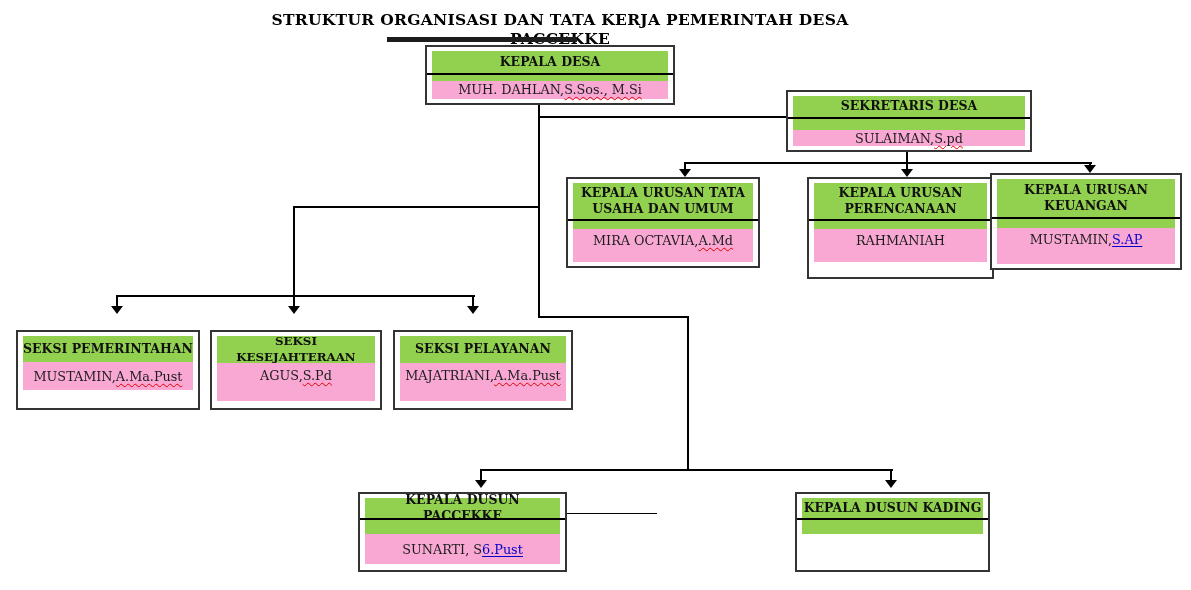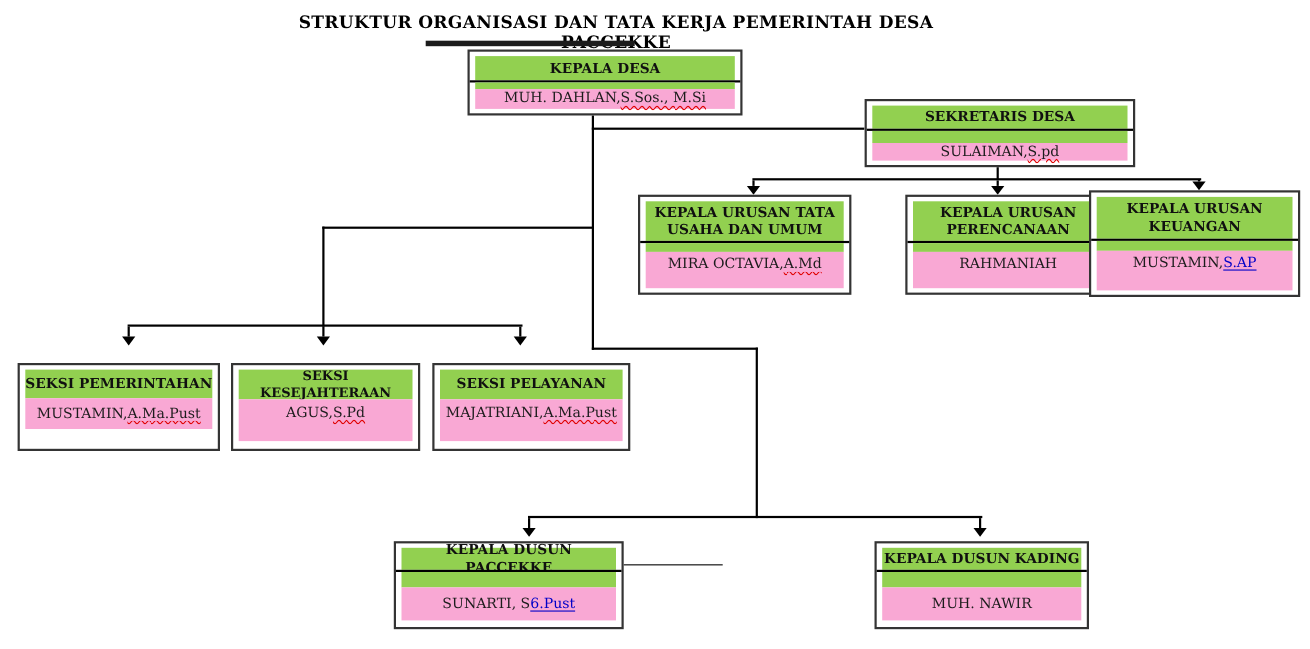--- a/index.html
+++ b/index.html
@@ -109,31 +109,31 @@
   <div class="box" style="left:786px;top:90px;width:246px;height:62px;">
     <div class="role" style="height:23px;">SEKRETARIS DESA</div>
     <div class="sep"></div>
     <div class="strip" style="height:12px;"></div>
     <div class="name" style="height:17px;">
       <span>SULAIMAN, </span>
         <span class="squiggle">S.pd</span>
     </div>
   </div>
 
-  <div class="box" style="left:580px;top:177px;width:194px;height:91px;">
+  <div class="box" style="left:566px;top:177px;width:194px;height:91px;">
     <div class="role" style="height:36px;">KEPALA URUSAN TATA USAHA DAN UMUM</div>
     <div class="sep"></div>
     <div class="strip" style="height:8px;"></div>
     <div class="name" style="height:33px;align-items:flex-start;padding-top:4px;box-sizing:border-box;">
       <span>MIRA OCTAVIA, </span>
         <span class="squiggle">A.Md</span>
     </div>
   </div>
 
-  <div class="box" style="left:807px;top:177px;width:187px;height:91px;margin-left:16px;">
+  <div class="box" style="left:807px;top:177px;width:187px;height:102px;">
     <div class="role" style="height:36px;">KEPALA URUSAN PERENCANAAN</div>
     <div class="sep"></div>
     <div class="strip" style="height:8px;"></div>
     <div class="name" style="height:33px;align-items:flex-start;padding-top:4px;box-sizing:border-box;">
       <span>RAHMANIAH</span>
         <span class="plain"></span>
     </div>
   </div>
 
   <div class="box" style="left:990px;top:173px;width:192px;height:97px;">
@@ -177,19 +177,15 @@
     <div class="name" style="height:30px;">
       <span>SUNARTI, S</span>
         <span class="bluelink">6.Pust</span>
     </div>
   </div>
 
   <div class="box" style="left:795px;top:492px;width:195px;height:80px;">
     <div class="role" style="height:20px;">KEPALA DUSUN KADING</div>
     <div class="sep"></div>
     <div class="strip" style="height:14px;"></div>
-    <div class="name" style="height:30px;">
-      <span>MUH. NAWIR</span>
-        <span class="plain"></span>
-    </div>
   </div>
 
 </div>
 
 </body></html>

